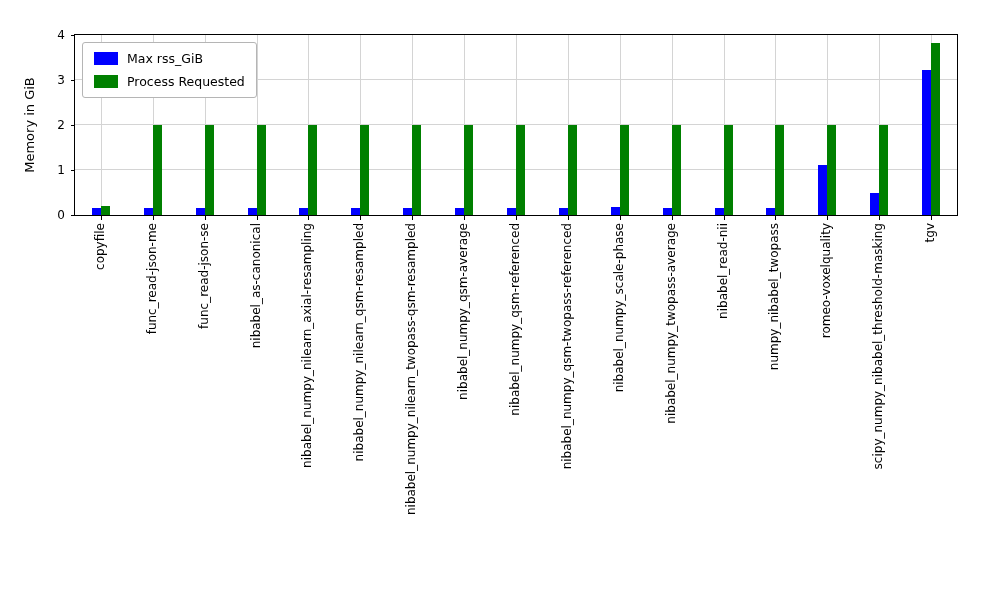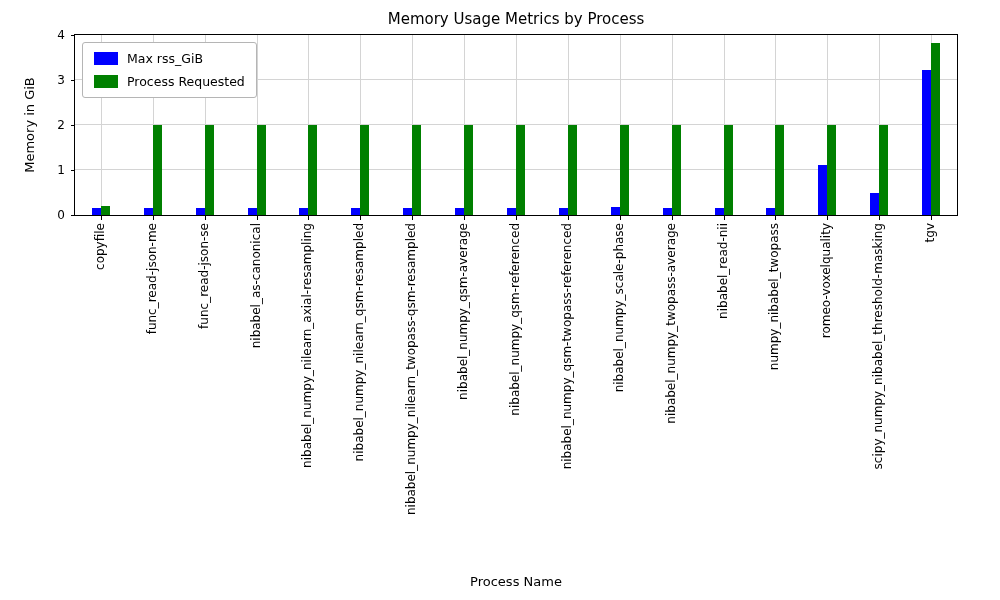--- a/index.html
+++ b/index.html
@@ -37,23 +37,21 @@
     border-radius:3px;padding:8px 11px;display:flex;flex-direction:column;gap:8px;
     z-index:3;font-size:12.5px;
   }
   .legend-row{display:flex;align-items:center;}
   .swatch{width:24px;height:13px;display:inline-block;margin-right:9px;}
 </style>
 </head>
 <body>
 
 <div id="figure">
-  <div class="title">Memory Usage Metrics by Process</div>
   <div class="ylabel">Memory in GiB</div>
-  <div class="xlabel">Process Name</div>
 
   <div id="plot">
     <div id="grid">
         <div class="hgrid" style="bottom: 45px;"></div>
         <div class="hgrid" style="bottom: 90px;"></div>
         <div class="hgrid" style="bottom: 135px;"></div>
         <div class="vgrid" style="left: 25.9412px;"></div>
         <div class="vgrid" style="left: 77.8235px;"></div>
         <div class="vgrid" style="left: 129.706px;"></div>
         <div class="vgrid" style="left: 181.588px;"></div>

